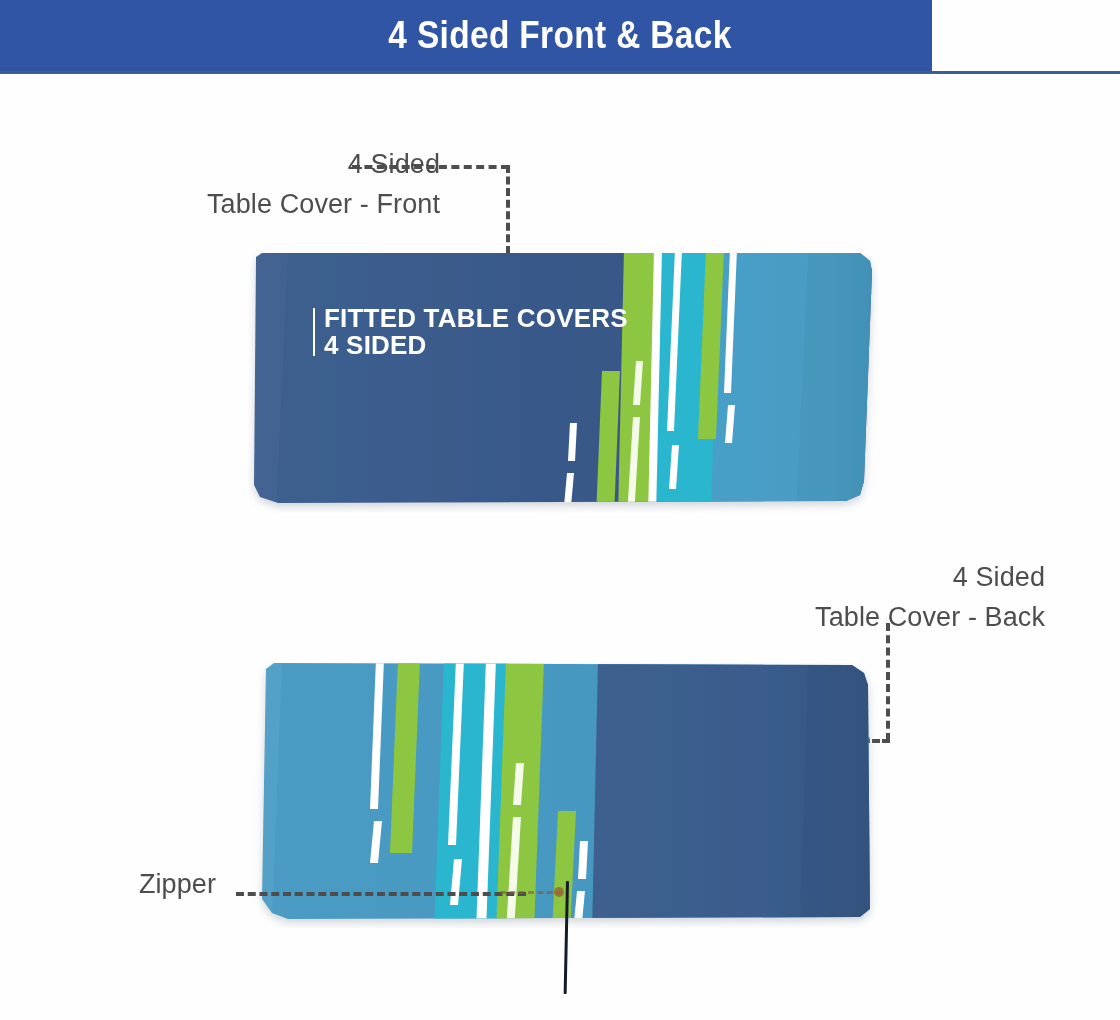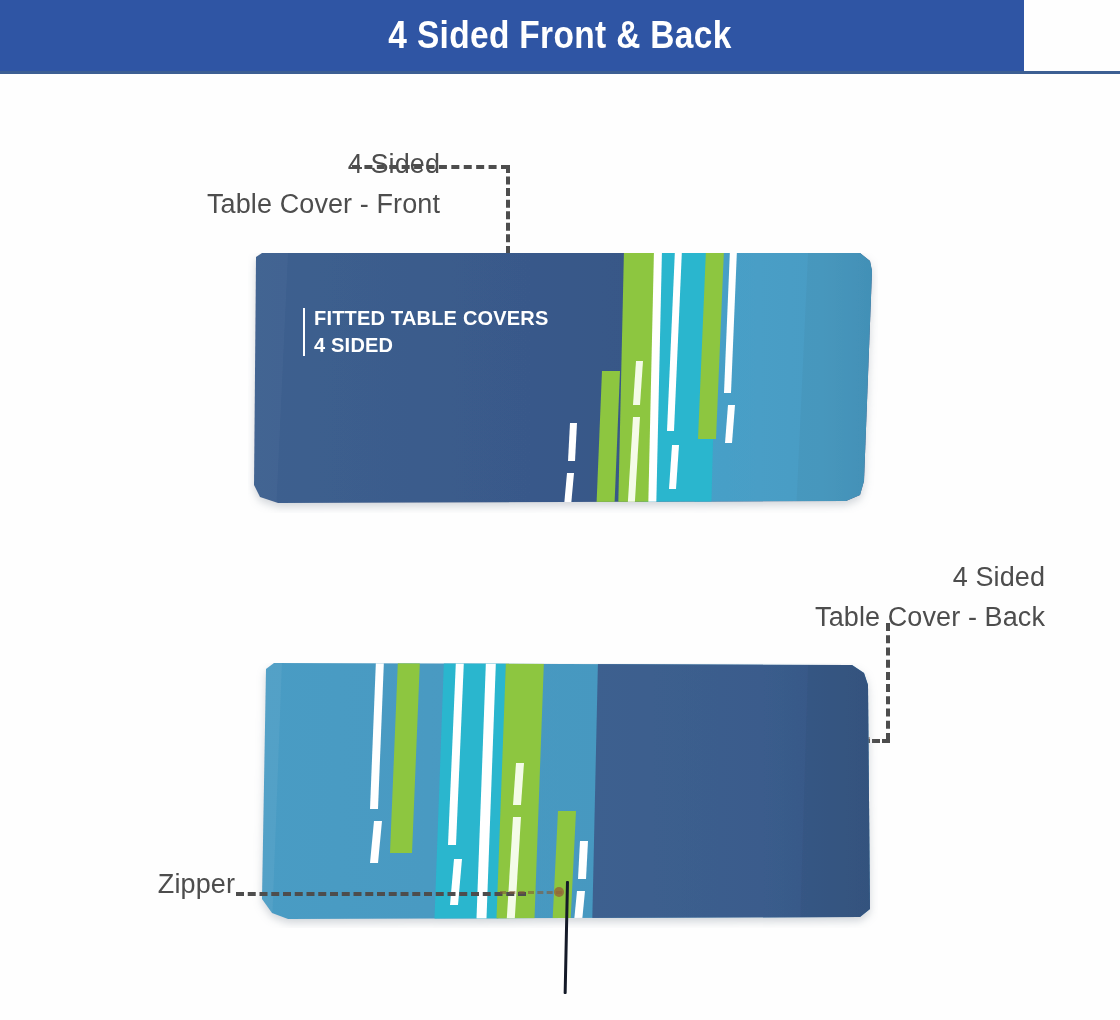--- a/index.html
+++ b/index.html
@@ -13,21 +13,21 @@
     font-family: "Liberation Sans", sans-serif;
     overflow: hidden;
     position: relative;
   }
 
   
   .banner {
     position: absolute;
     left: 0;
     top: 0;
-    width: 1024px;
+    width: 932px;
     height: 71px;
     background: #2f55a4;
     box-sizing: border-box;
   }
   .banner-title {
     position: absolute;
     left: 0;
     top: 0;
     width: 1120px;
     line-height: 71px;
@@ -76,21 +76,21 @@
   .callout-back {
     left: 735px;
     top: 483px;
     width: 310px;
     text-align: right;
   }
   .callout-zipper {
     left: 120px;
     top: 793px;
     width: 115px;
-    text-align: right;
+    text-align: center;
     font-size: 27px;
     line-height: 34px;
   }
 
   
   .lead-h {
     position: absolute;
     height: 0;
     border-top: 4px dashed #4d4d4d;
   }
@@ -174,24 +174,24 @@
     position: absolute;
   }
   .cover-front { left: 248px; top: 179px; width: 630px; height: 260px; }
   .cover-back  { left: 248px; top: 589px; width: 630px; height: 265px; }
 
   .cover svg { display: block; }
 
   
   .cloth-text {
     position: absolute;
-    left: 55px;
+    left: 65px;
     top: 52px;
     color: #ffffff;
-    font-size: 20px;
+    font-size: 26px;
     font-weight: bold;
     line-height: 27px;
     letter-spacing: 0.2px;
     white-space: pre-line;
     padding-left: 11px;
   }
   .cloth-text::before {
     content: "";
     position: absolute;
     left: 0;

